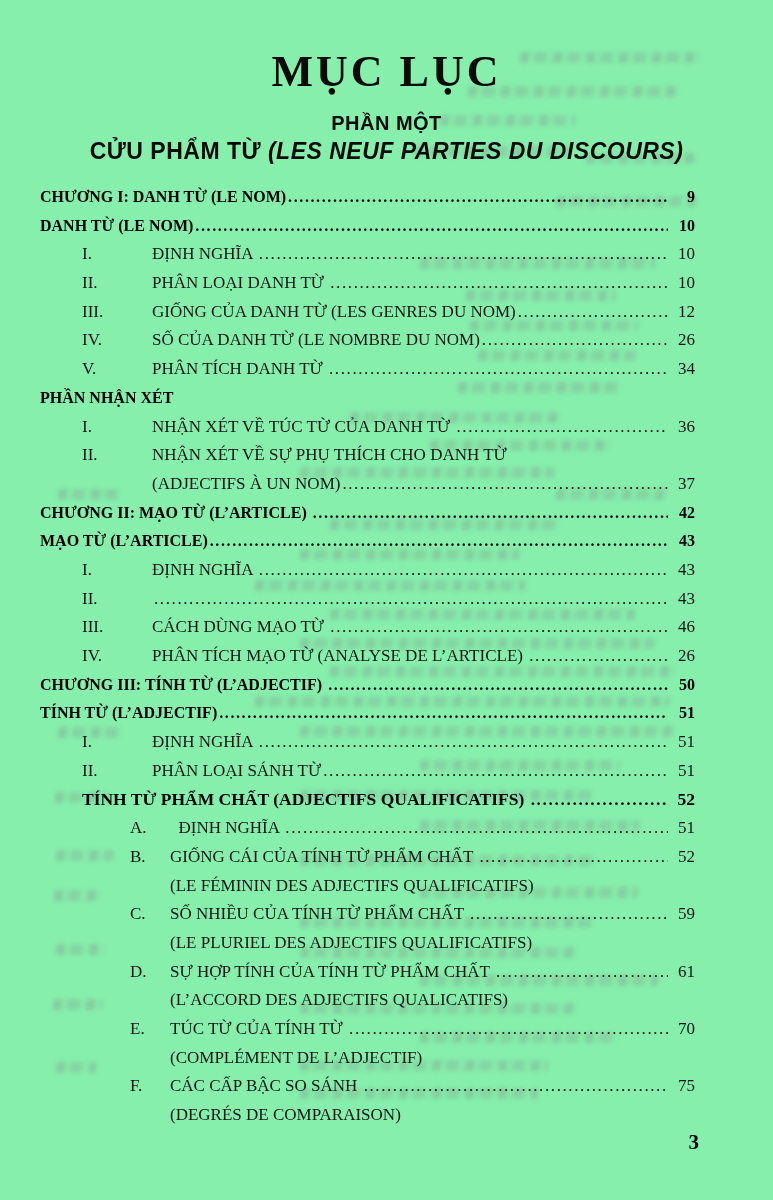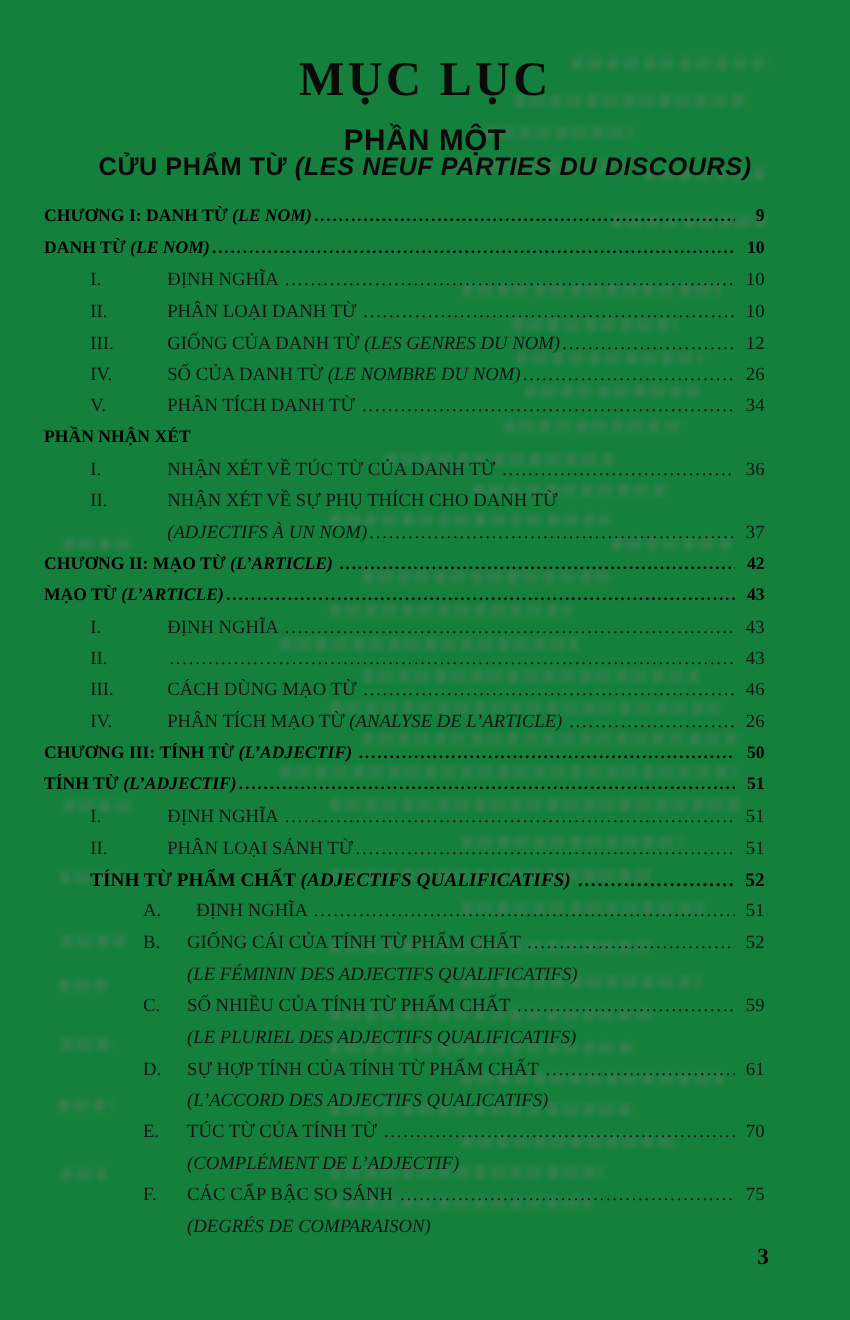--- a/index.html
+++ b/index.html
@@ -1,18 +1,18 @@
 <!DOCTYPE html>
 <html><head>
 <meta charset="utf-8">
 <style>
   html,body{margin:0;padding:0;background:#ffffff;}
   .page{
     position:relative;width:773px;height:1200px;margin:0 auto;
-    background:#15803d;overflow:hidden;
+    background:#86efac;overflow:hidden;
     font-family:"Liberation Serif","DejaVu Serif",serif;color:#141414;
   }
   
   .ghost-layer{position:absolute;inset:0;z-index:0;pointer-events:none;}
   .g{
     position:absolute;height:11px;opacity:.5;filter:blur(2px);border-radius:2px;
     transform:skewX(-4deg);
     background:repeating-linear-gradient(90deg,
       rgba(125,125,125,.55) 0 9px, rgba(125,125,125,.07) 9px 14px,
       rgba(125,125,125,.42) 14px 27px, rgba(125,125,125,.05) 27px 33px);
@@ -21,39 +21,39 @@
   .content{position:absolute;inset:0;z-index:1;}
   .title{
     position:absolute;top:46px;left:0;right:0;text-align:center;
     font-size:44px;font-weight:700;letter-spacing:3px;color:#0a0a0a;
   }
   .part-heading,.part-sub{
     position:absolute;left:0;right:0;text-align:center;
     font-family:"Liberation Sans","DejaVu Sans",sans-serif;
     font-weight:700;color:#0a0a0a;letter-spacing:.5px;
   }
-  .part-heading{top:112px;font-size:27px;}
+  .part-heading{top:112px;font-size:20px;}
   .part-sub{top:138px;font-size:23px;}
   .part-sub .it{font-style:italic;}
   
   .toc{position:absolute;top:183px;left:40px;right:78px;}
   .row{
     display:flex;align-items:baseline;line-height:28.7px;height:28.7px;
     font-size:17px;white-space:pre;overflow:hidden;
   }
   .row.b{font-weight:700;font-size:16px;color:#000;}
   .row.i1{padding-left:42px;}
   .row.i2{padding-left:90px;}
   .row.i1.cont{padding-left:112px;}
   .row.i2.cont{padding-left:130px;}
   .row.i1 .num{flex:0 0 70px;}
   .row.i2 .num{flex:0 0 40px;}
   .row.i1.b{font-size:17.5px;}
   .num,.lbl,.pg{flex:0 0 auto;}
-  .par{font-style:italic;flex:0 0 auto;}
+  .par{flex:0 0 auto;}
   .leader{flex:1 1 auto;overflow:hidden;margin:0 2px;}
   .leader::after{
     content:"......................................................................................................................................................................................";
     letter-spacing:1.6px;
   }
   .pg{min-width:25px;text-align:right;}
   
   .folio{
     position:absolute;top:1130px;right:74px;font-size:21px;font-weight:700;color:#000;
   }

